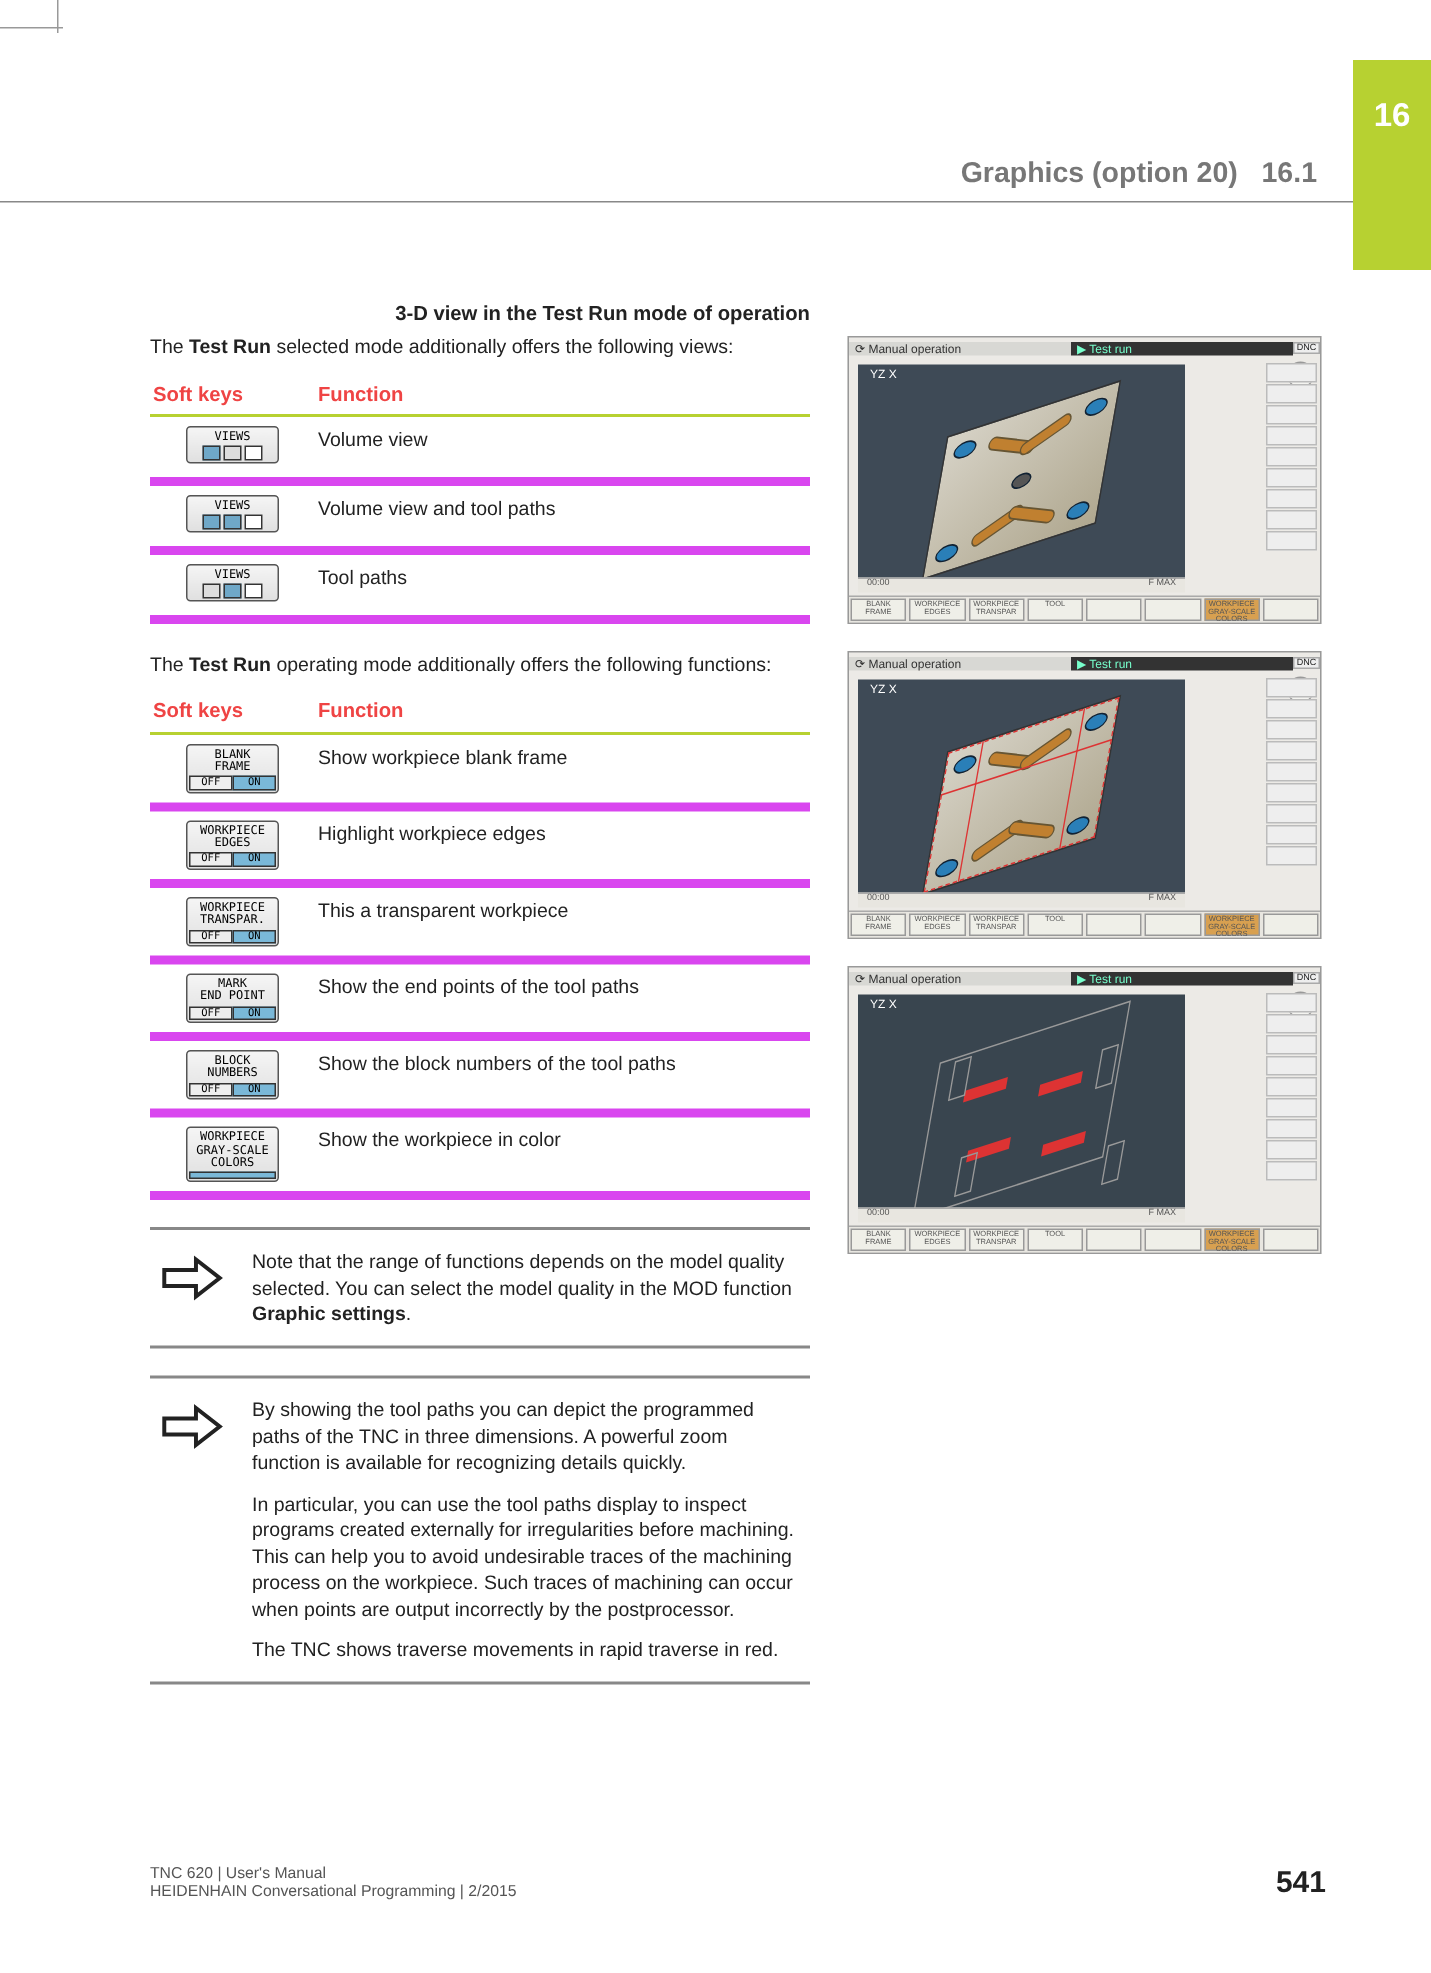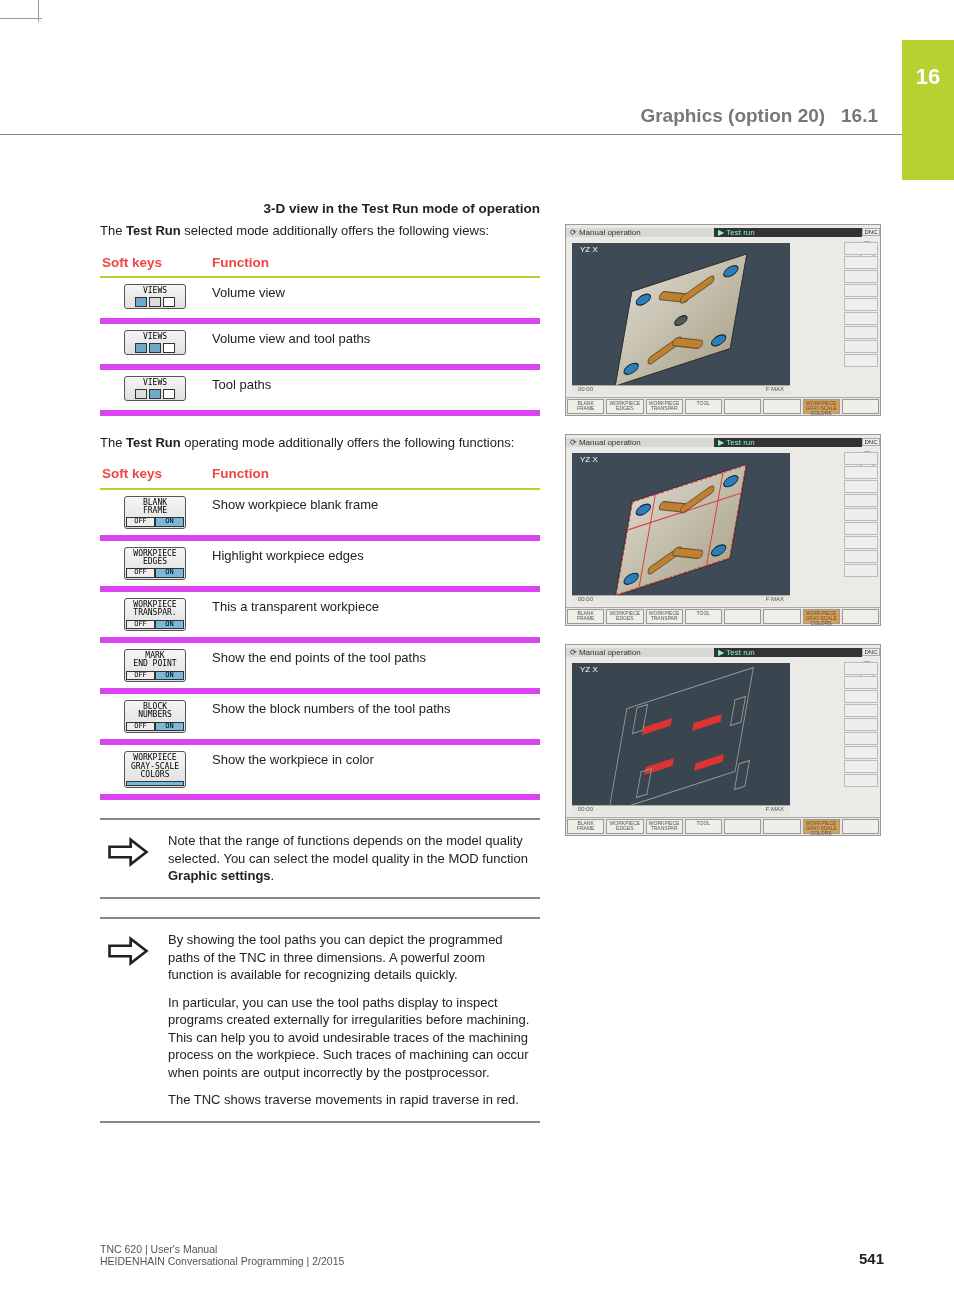--- a/index.html
+++ b/index.html
@@ -150,21 +150,21 @@
 
   .footer {
     position:absolute;
     left:100px; bottom:48px;
     right: 70px;
     display:flex;
     justify-content:space-between;
     align-items:flex-end;
     font-size:10.5px; color:#555;
   }
-  .footer .pn{ font-size:15px; font-weight:bold; color:#222;}
+  .footer .pn{ font-size:20px; font-weight:bold; color:#222;}
 </style>
 </head>
 <body>
 
 <div class="crop-top"></div>
 <div class="crop-left"></div>
 
 <div class="chapter-tab">16</div>
 <div class="header-bar">
   <span>Graphics (option 20)</span>&nbsp;&nbsp;

